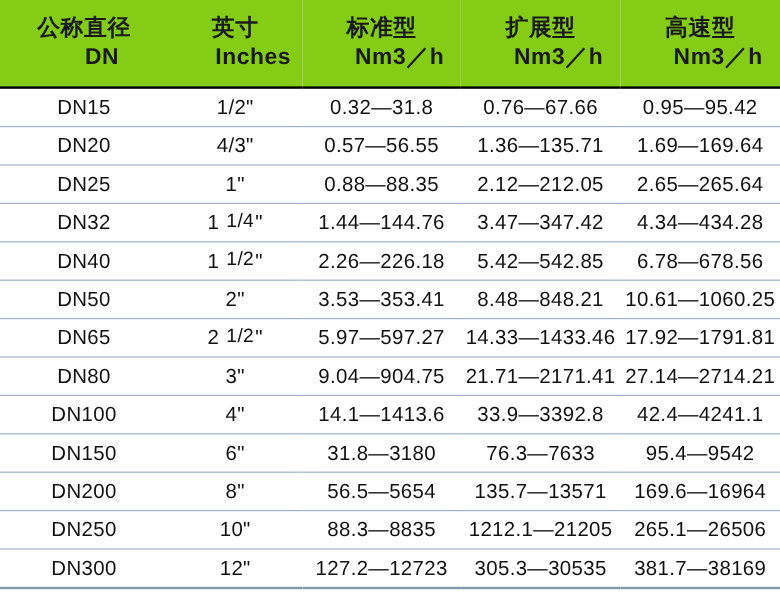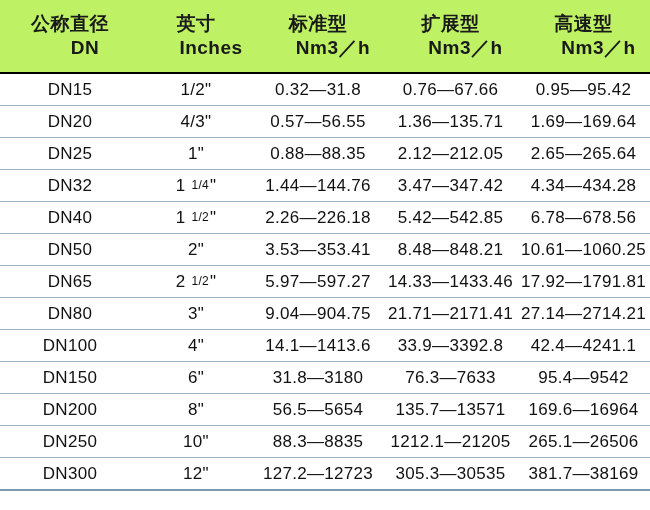--- a/index.html
+++ b/index.html
@@ -19,21 +19,21 @@
     border-collapse: collapse;
     table-layout: fixed;
   }
   .spec-table th,
   .spec-table td {
     text-align: center;
     vertical-align: middle;
     padding: 0;
   }
   thead th {
-    background: #bef264;
+    background: #84cc16;
     color: #1a1a1a;
     font-weight: bold;
     font-size: 19px;
     line-height: 1.25;
     height: 72px;
     border: none;
   }
   thead th .line1 {
     display: block;
     letter-spacing: 0.5px;
@@ -56,21 +56,21 @@
   tbody tr:first-child td {
     border-top: 2px solid #000000;
   }
   col.c1 { width: 140px; }
   col.c2 { width: 112px; }
   col.c3 { width: 132px; }
   col.c4 { width: 133px; }
   col.c5 { width: 133px; }
   .frac {
     display: inline-block;
-    font-size: 12px;
+    font-size: 16px;
     line-height: 1;
     vertical-align: 2px;
     margin: 0 1px;
   }
   .inch-val {
     white-space: nowrap;
   }
 </style>
 </head>
 <body>

